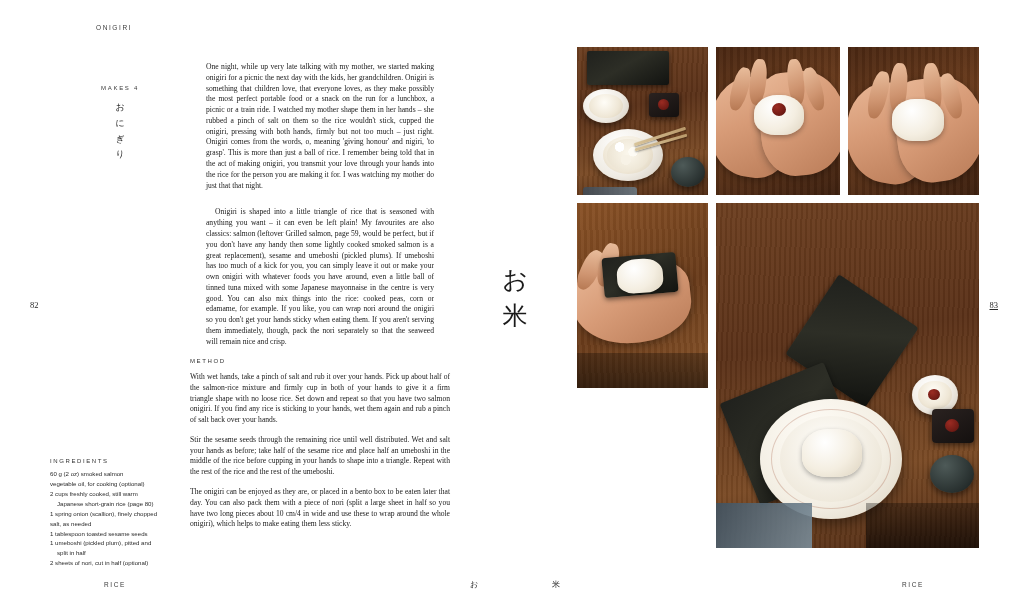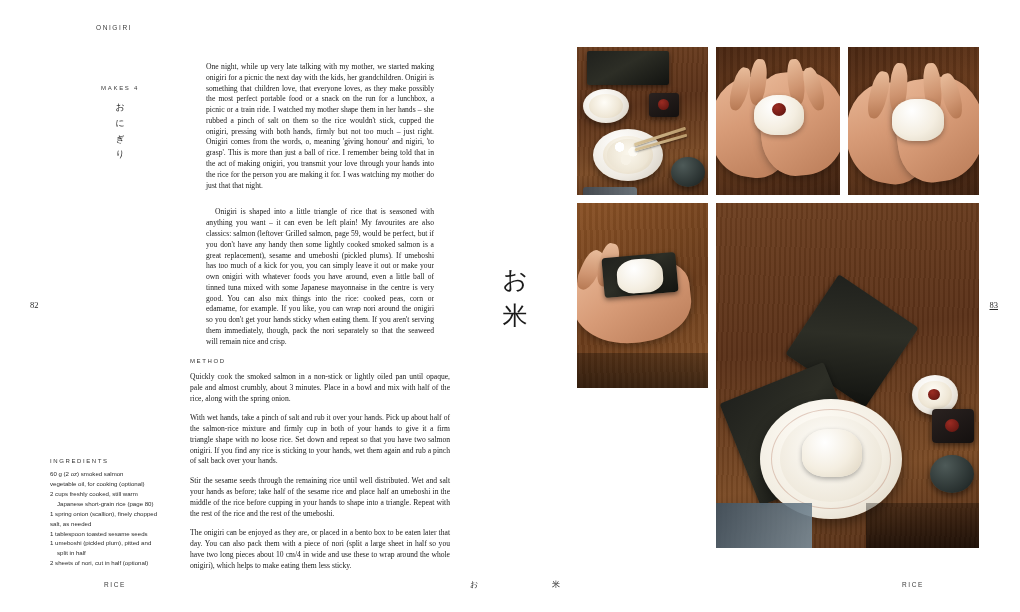--- a/index.html
+++ b/index.html
@@ -271,21 +271,20 @@
       <span>り</span>
     </div>
 
     <div class="body-col">
       <p>One night, while up very late talking with my mother, we started making onigiri for a picnic the next day with the kids, her grandchildren. Onigiri is something that children love, that everyone loves, as they make possibly the most perfect portable food or a snack on the run for a lunchbox, a picnic or a train ride. I watched my mother shape them in her hands – she rubbed a pinch of salt on them so the rice wouldn't stick, cupped the onigiri, pressing with both hands, firmly but not too much – just right. Onigiri comes from the words, o, meaning 'giving honour' and nigiri, 'to grasp'. This is more than just a ball of rice. I remember being told that in the act of making onigiri, you transmit your love through your hands into the rice for the person you are making it for. I was watching my mother do just that that night.</p>
       <p>Onigiri is shaped into a little triangle of rice that is seasoned with anything you want – it can even be left plain! My favourites are also classics: salmon (leftover Grilled salmon, page 59, would be perfect, but if you don't have any handy then some lightly cooked smoked salmon is a great replacement), sesame and umeboshi (pickled plums). If umeboshi has too much of a kick for you, you can simply leave it out or make your own onigiri with whatever foods you have around, even a little ball of tinned tuna mixed with some Japanese mayonnaise in the centre is very good. You can also mix things into the rice: cooked peas, corn or edamame, for example. If you like, you can wrap nori around the onigiri so you don't get your hands sticky when eating them. If you aren't serving them immediately, though, pack the nori separately so that the seaweed will remain nice and crisp.</p>
     </div>
 
     <div class="method-head">METHOD</div>
     <div class="method-col">
-      <p>Quickly cook the smoked salmon in a non-stick or lightly oiled pan until opaque, pale and almost crumbly, about 3 minutes. Place in a bowl and mix with half of the rice, along with the spring onion.</p>
       <p>With wet hands, take a pinch of salt and rub it over your hands. Pick up about half of the salmon-rice mixture and firmly cup in both of your hands to give it a firm triangle shape with no loose rice. Set down and repeat so that you have two salmon onigiri. If you find any rice is sticking to your hands, wet them again and rub a pinch of salt back over your hands.</p>
       <p>Stir the sesame seeds through the remaining rice until well distributed. Wet and salt your hands as before; take half of the sesame rice and place half an umeboshi in the middle of the rice before cupping in your hands to shape into a triangle. Repeat with the rest of the rice and the rest of the umeboshi.</p>
       <p>The onigiri can be enjoyed as they are, or placed in a bento box to be eaten later that day. You can also pack them with a piece of nori (split a large sheet in half so you have two long pieces about 10 cm/4 in wide and use these to wrap around the whole onigiri), which helps to make eating them less sticky.</p>
     </div>
 
     <div class="ingredients">
       <h4>INGREDIENTS</h4>
       <ul>
         <li><span>60 g (2 oz) smoked salmon</span></li>
         <li><span>vegetable oil, for cooking (optional)</span></li>

